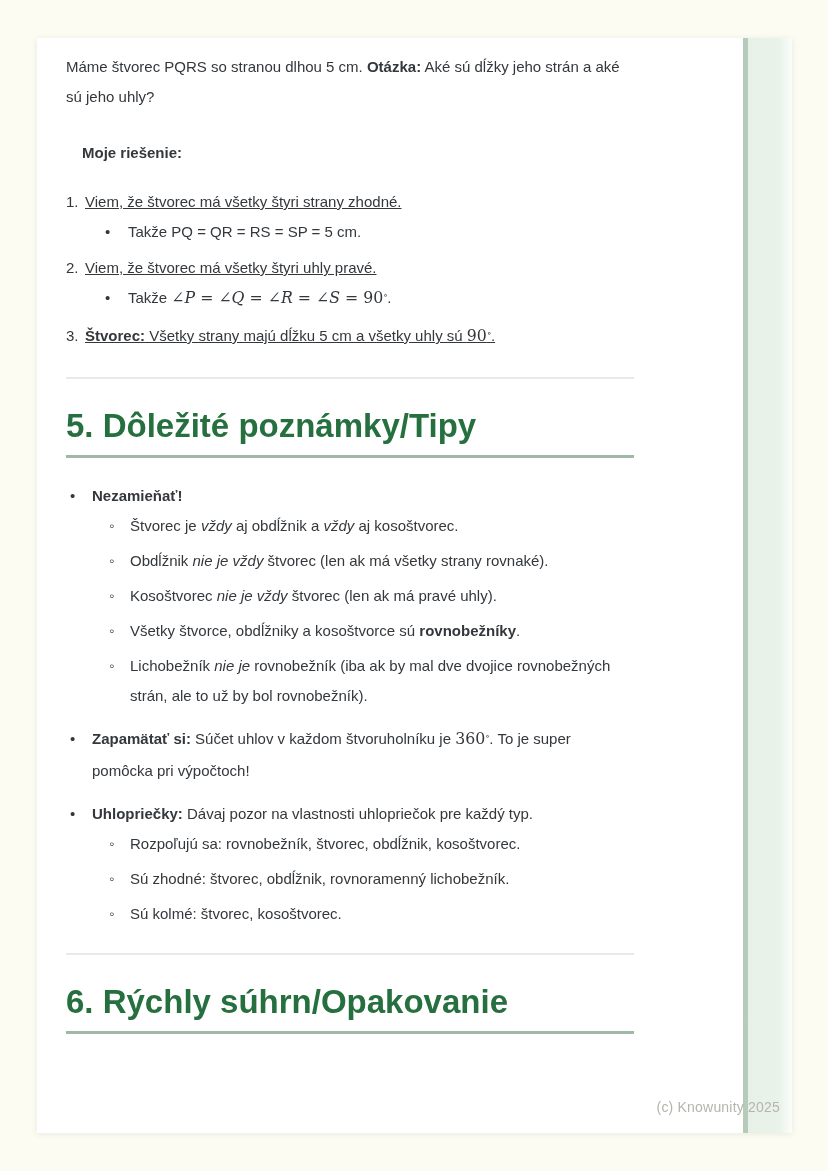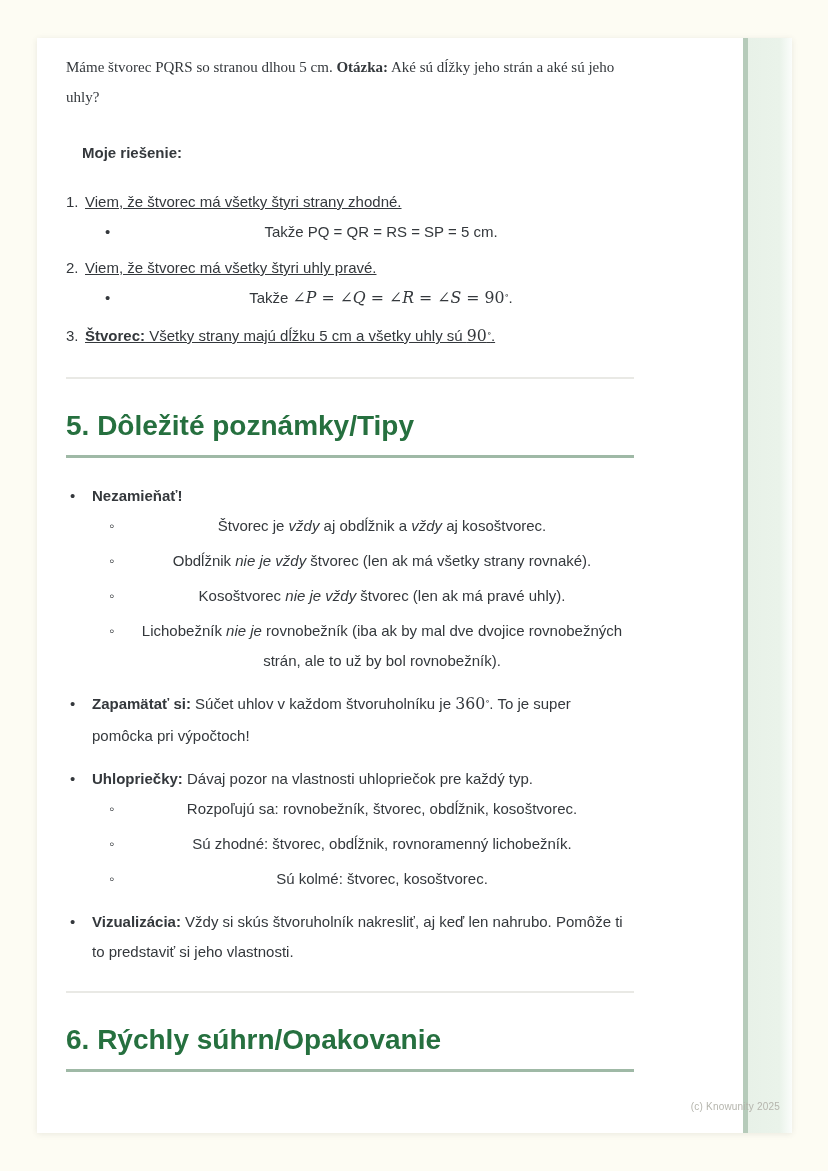--- a/index.html
+++ b/index.html
@@ -17,49 +17,49 @@
   }
   .edge-bar{
     position:absolute;top:0;right:0;bottom:0;width:44px;
     background:linear-gradient(to right,#e8f1e8 0%,#eaf3ea 72%,#fbfdfb 100%);
     border-left:5px solid #b6cbba;
   }
   .content{
     position:absolute;left:29px;top:0;width:568px;
     font-size:15px;line-height:30px;
   }
-  .para{margin:14px 0 0 0;font-family:Liberation Serif, serif;}
+  .para{margin:14px 0 0 0;}
   .label{margin:26px 0 0 16px;font-weight:700;}
   .b{font-weight:700;}
   .i{font-style:italic;}
   .m{font-family:"DejaVu Serif","Liberation Serif",serif;font-size:1.05em;}
   .sup{font-size:0.55em;position:relative;top:-0.55em;}
   
   .steps{list-style:none;margin:19px 0 0 0;padding:0;counter-reset:step;}
   .steps > li{counter-increment:step;margin:0 0 6px 0;}
   .num{position:relative;padding-left:19px;text-decoration:underline;}
   .num::before{content:counter(step) ".";position:absolute;left:0;}
   .sublist{list-style:none;margin:0;padding:0;}
   .sublist.disc{padding-left:62px;}
   .sublist.circ{padding-left:64px;}
-  .subitem{position:relative;margin:0 0 5px 0;text-align:center;}
+  .subitem{position:relative;margin:0 0 5px 0;}
   .disc-item::before{content:"\2022";position:absolute;left:-23px;}
   .circ-item::before{content:"\25E6";position:absolute;left:-21px;}
   .rule{border:none;border-top:2px solid #e9e9e5;margin:24px 0 0 0;}
   .heading{
-    margin:28px 0 0 0;font-size:28px;line-height:38px;font-weight:700;
+    margin:28px 0 0 0;font-size:33px;line-height:38px;font-weight:700;
     color:#26703f;padding-bottom:10px;border-bottom:3px solid #9fb9a6;
   }
   .tips{list-style:none;margin:23px 0 0 0;padding:0;}
   .tips > li{margin:0 0 13px 0;}
   .bullet{position:relative;padding-left:26px;}
   .bullet::before{content:"\2022";position:absolute;left:4px;}
   .footer{
     position:absolute;right:12px;bottom:20px;z-index:2;
-    font-size:10px;line-height:12px;color:#b5b5ad;letter-spacing:0.2px;
+    font-size:14px;line-height:12px;color:#b5b5ad;letter-spacing:0.2px;
   }
 </style>
 </head>
 <body>
 
 <div class="page-card">
   <div class="edge-bar"></div>
 
   <div class="content">
 
@@ -89,37 +89,35 @@
 
     <h2 class="heading">5. Dôležité poznámky/Tipy</h2>
 
     <ul class="tips">
       <li>
         <div class="bullet"><span class="b">Nezamieňať!</span></div>
         <ul class="sublist circ">
           <li class="subitem circ-item"><span>Štvorec je </span><span class="i">vždy</span><span> aj obdĺžnik a </span><span class="i">vždy</span><span> aj kosoštvorec.</span></li>
           <li class="subitem circ-item"><span>Obdĺžnik </span><span class="i">nie je vždy</span><span> štvorec (len ak má všetky strany rovnaké).</span></li>
           <li class="subitem circ-item"><span>Kosoštvorec </span><span class="i">nie je vždy</span><span> štvorec (len ak má pravé uhly).</span></li>
+          <li class="subitem circ-item"><span>Všetky štvorce, obdĺžniky a kosoštvorce sú </span><span class="b">rovnobežníky</span><span>.</span></li>
           <li class="subitem circ-item"><span>Lichobežník </span><span class="i">nie je</span><span> rovnobežník (iba ak by mal dve dvojice rovnobežných strán, ale to už by bol rovnobežník).</span></li>
         </ul>
       </li>
       <li>
         <div class="bullet"><span class="b">Zapamätať si:</span><span> Súčet uhlov v každom štvoruholníku je </span><span class="m">360</span><span class="m sup">∘</span><span>. To je super pomôcka pri výpočtoch!</span></div>
       </li>
       <li>
         <div class="bullet"><span class="b">Uhlopriečky:</span><span> Dávaj pozor na vlastnosti uhlopriečok pre každý typ.</span></div>
         <ul class="sublist circ">
           <li class="subitem circ-item"><span>Rozpoľujú sa: rovnobežník, štvorec, obdĺžnik, kosoštvorec.</span></li>
           <li class="subitem circ-item"><span>Sú zhodné: štvorec, obdĺžnik, rovnoramenný lichobežník.</span></li>
           <li class="subitem circ-item"><span>Sú kolmé: štvorec, kosoštvorec.</span></li>
         </ul>
       </li>
-      <li>
-        <div class="bullet"><span class="b">Vizualizácia:</span><span> Vždy si skús štvoruholník nakresliť, aj keď len nahrubo. Pomôže ti to predstaviť si jeho vlastnosti.</span></div>
-      </li>
     </ul>
 
     <hr class="rule">
 
     <h2 class="heading">6. Rýchly súhrn/Opakovanie</h2>
 
 
   </div>
 
   <div class="footer">(c) Knowunity 2025</div>

